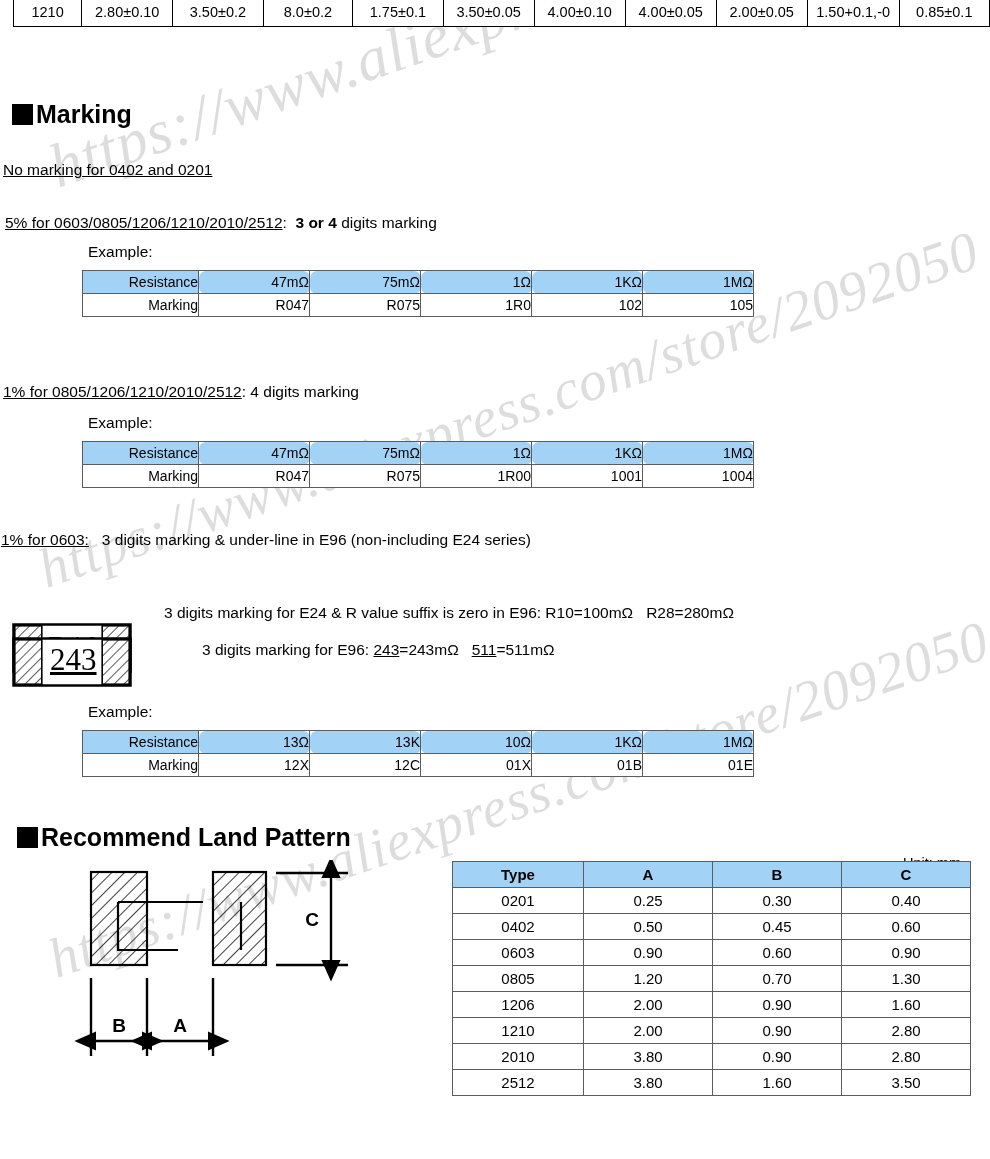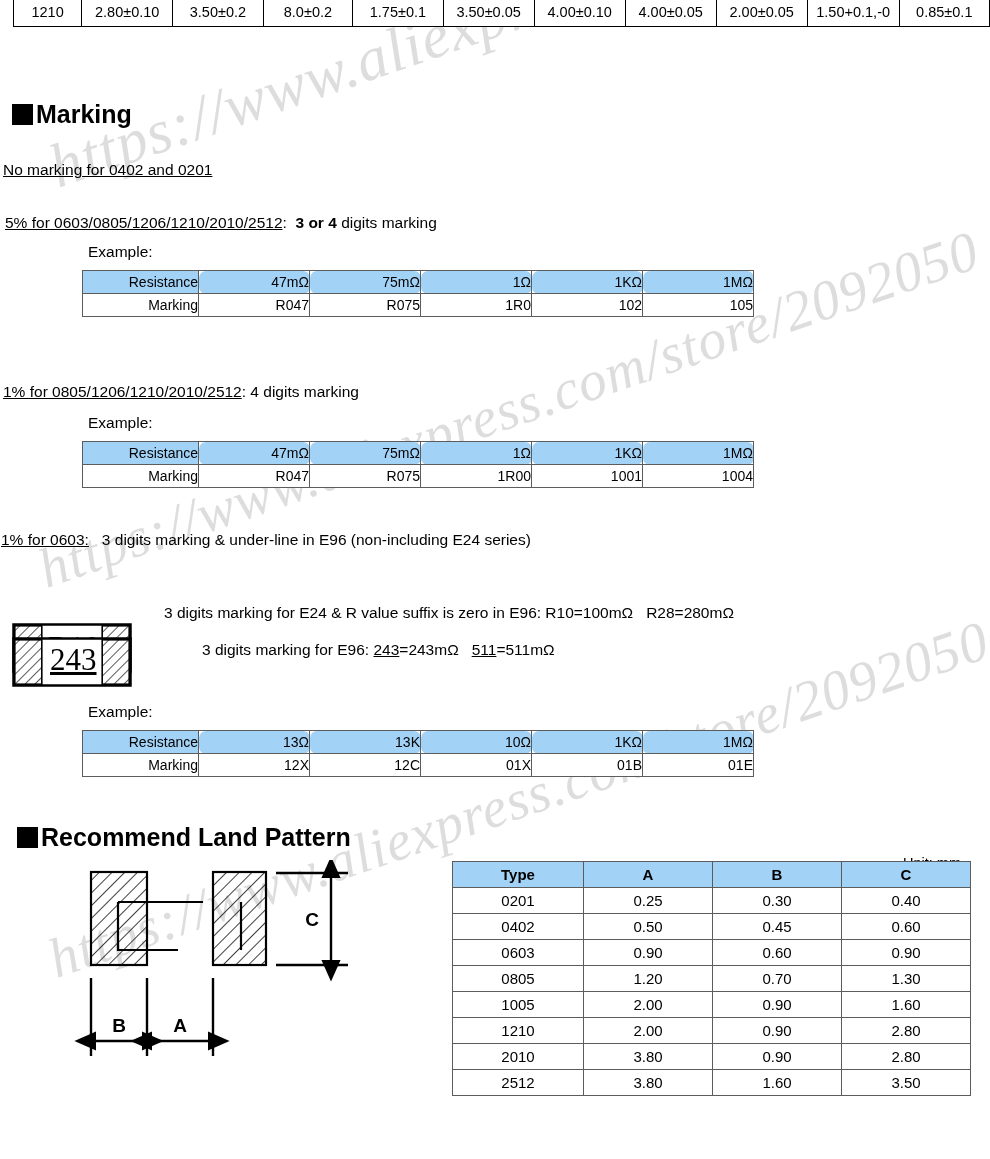--- a/index.html
+++ b/index.html
@@ -385,21 +385,21 @@
           <td>0.60</td>
           <td>0.90</td>
         </tr>
         <tr>
           <td>0805</td>
           <td>1.20</td>
           <td>0.70</td>
           <td>1.30</td>
         </tr>
         <tr>
-          <td>1005</td>
+          <td>1206</td>
           <td>2.00</td>
           <td>0.90</td>
           <td>1.60</td>
         </tr>
         <tr>
           <td>1210</td>
           <td>2.00</td>
           <td>0.90</td>
           <td>2.80</td>
         </tr>

